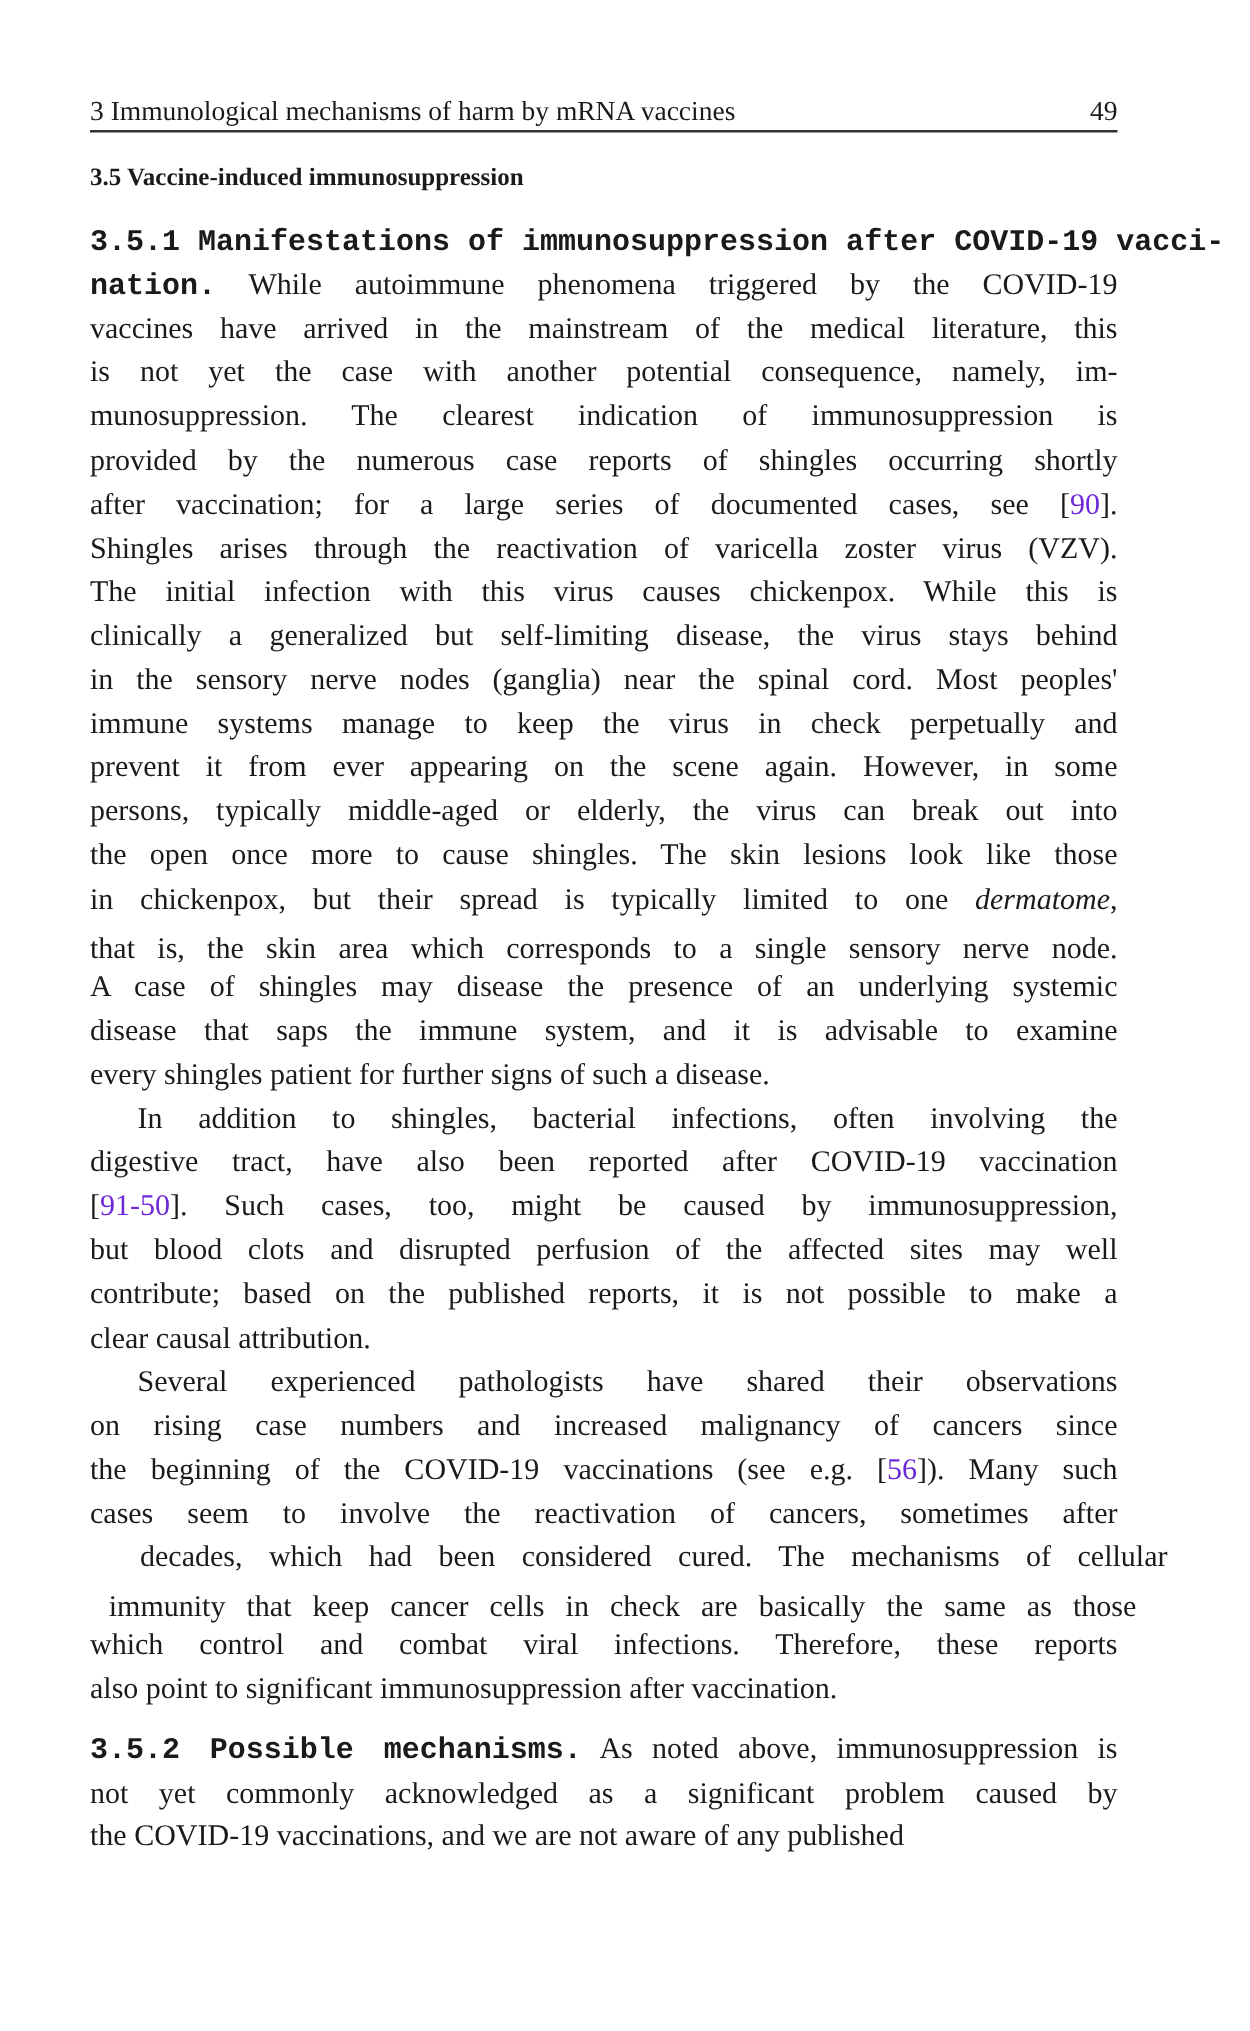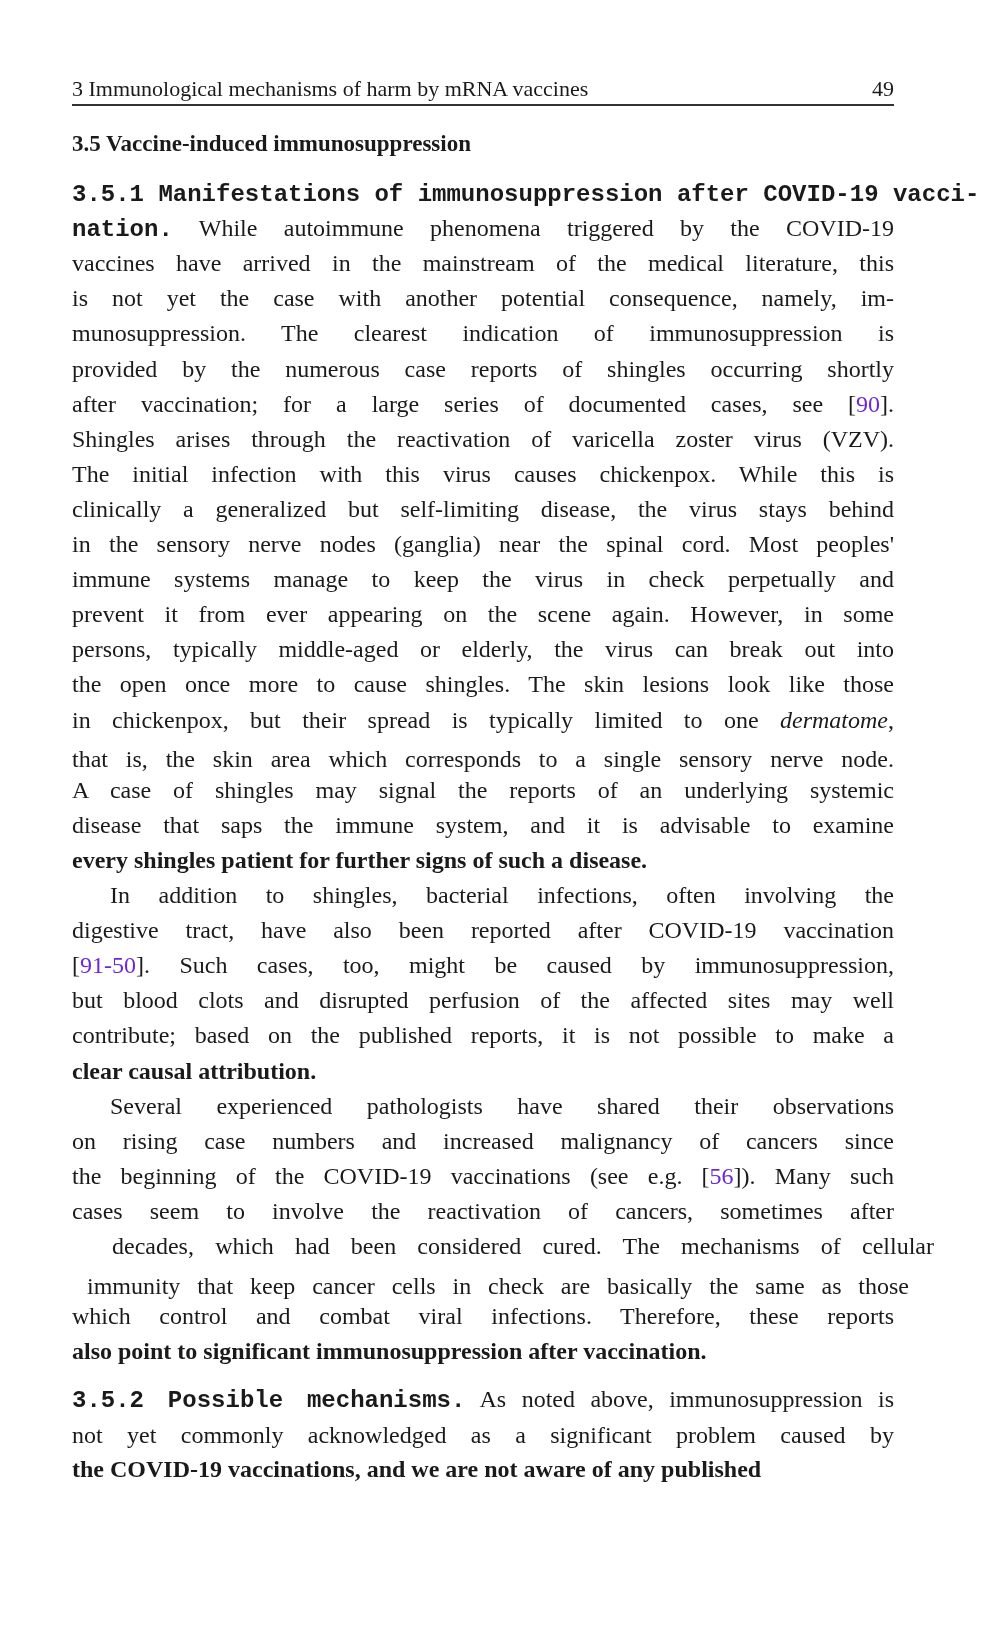--- a/index.html
+++ b/index.html
@@ -2,24 +2,24 @@
 <html><head>
 <meta charset="utf-8">
 <style>
   html, body { margin: 0; padding: 0; background: #ffffff; }
   body { width: 1000px; height: 1625px; position: relative; overflow: hidden;
          font-family: "Liberation Serif", "DejaVu Serif", serif; color: #1a1a1a; }
   .page { position: absolute; left: 72px; top: 0; width: 822px; }
   .running-head { position: absolute; top: 74px; left: 0; width: 822px; height: 28px;
                   font-size: 22px; display: flex; justify-content: space-between; align-items: flex-end;
                   border-bottom: 2px solid #333; padding-bottom: 2px; }
-  .section-title { position: absolute; top: 131px; left: 0; font-size: 23px; font-weight: bold; }
+  .section-title { position: absolute; top: 131px; left: 0; font-size: 20px; font-weight: bold; }
   .line { position: absolute; left: 0; width: 822px; font-size: 24px; line-height: 30px;
           white-space: nowrap; text-align: justify; text-align-last: justify; }
-  .line.last { text-align-last: left; font-weight: bold; }
+  .line.last { text-align-last: left; }
   .line.indent { padding-left: 38px; width: 784px; }
   .b { font-weight: bold; font-family: Liberation Mono, monospace; }
   .i { font-style: italic; }
   .cite { color: #6d28d9; }
 </style>
 </head>
 <body>
 
 <div class="page">
   <div class="running-head">
@@ -38,21 +38,21 @@
       <div class="line" style="top: 423.7px;"><span>Shingles arises through the reactivation of varicella zoster virus (VZV).</span></div>
       <div class="line" style="top: 458.8px;"><span>The initial infection with this virus causes chickenpox. While this is</span></div>
       <div class="line" style="top: 493.9px;"><span>clinically a generalized but self-limiting disease, the virus stays behind</span></div>
       <div class="line" style="top: 529px;"><span>in the sensory nerve nodes (ganglia) near the spinal cord. Most peoples'</span></div>
       <div class="line" style="top: 564.1px;"><span>immune systems manage to keep the virus in check perpetually and</span></div>
       <div class="line" style="top: 599.2px;"><span>prevent it from ever appearing on the scene again. However, in some</span></div>
       <div class="line" style="top: 634.3px;"><span>persons, typically middle-aged or elderly, the virus can break out into</span></div>
       <div class="line" style="top: 669.4px;"><span>the open once more to cause shingles. The skin lesions look like those</span></div>
       <div class="line" style="top: 704.5px;"><span>in chickenpox, but their spread is typically limited to one </span><span class="i">dermatome</span><span>,</span></div>
       <div class="line" style="top: 744px;"><span>that is, the skin area which corresponds to a single sensory nerve node.</span></div>
-      <div class="line" style="top: 774.7px;"><span>A case of shingles may signal the reports of an underlying systemic</span></div>
+      <div class="line" style="top: 774.7px;"><span>A case of shingles may disease the presence of an underlying systemic</span></div>
       <div class="line" style="top: 809.8px;"><span>disease that saps the immune system, and it is advisable to examine</span></div>
       <div class="line last" style="top: 844.9px;"><span>every shingles patient for further signs of such a disease.</span></div>
       <div class="line indent" style="top: 880px;"><span>In addition to shingles, bacterial infections, often involving the</span></div>
       <div class="line" style="top: 915.1px;"><span>digestive tract, have also been reported after COVID-19 vaccination</span></div>
       <div class="line" style="top: 950.2px;"><span>[</span><span class="cite">91-50</span><span>].  Such cases, too, might be caused by immunosuppression,</span></div>
       <div class="line" style="top: 985.3px;"><span>but blood clots and disrupted perfusion of the affected sites may well</span></div>
       <div class="line" style="top: 1020.4px;"><span>contribute; based on the published reports, it is not possible to make a</span></div>
       <div class="line last" style="top: 1055.5px;"><span>clear causal attribution.</span></div>
       <div class="line indent" style="top: 1090.6px;"><span>Several experienced pathologists have shared their observations</span></div>
       <div class="line" style="top: 1125.7px;"><span>on rising case numbers and increased malignancy of cancers since</span></div>

